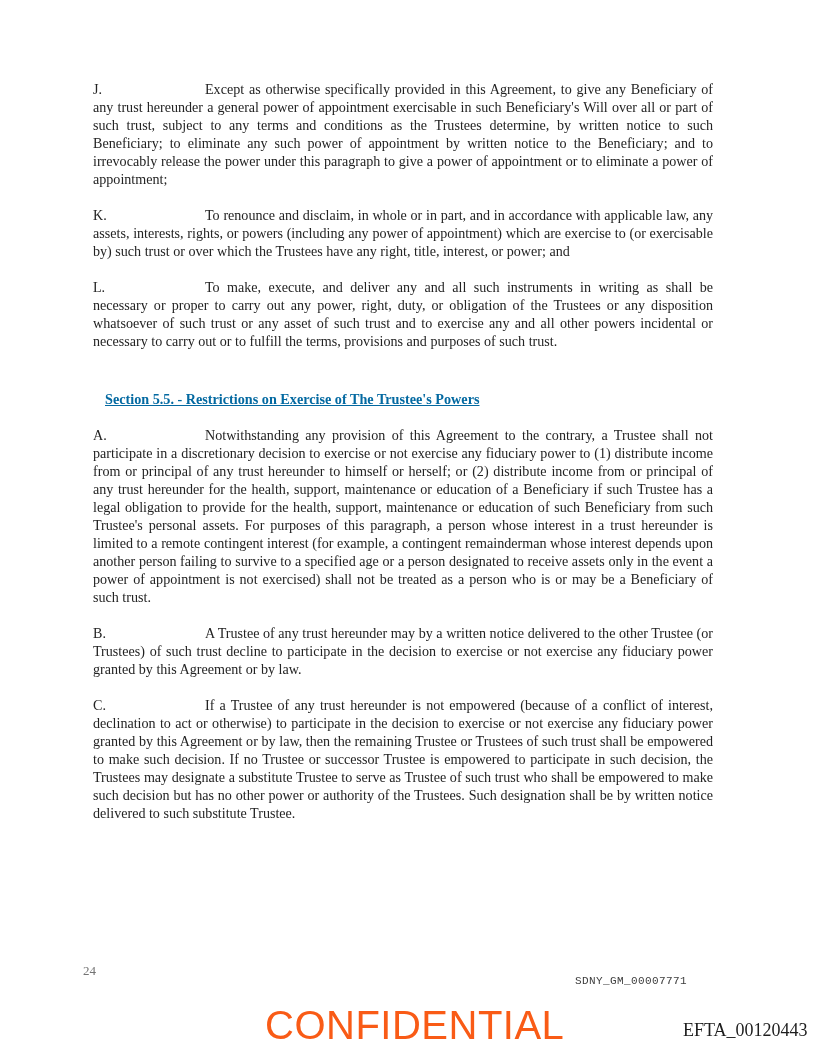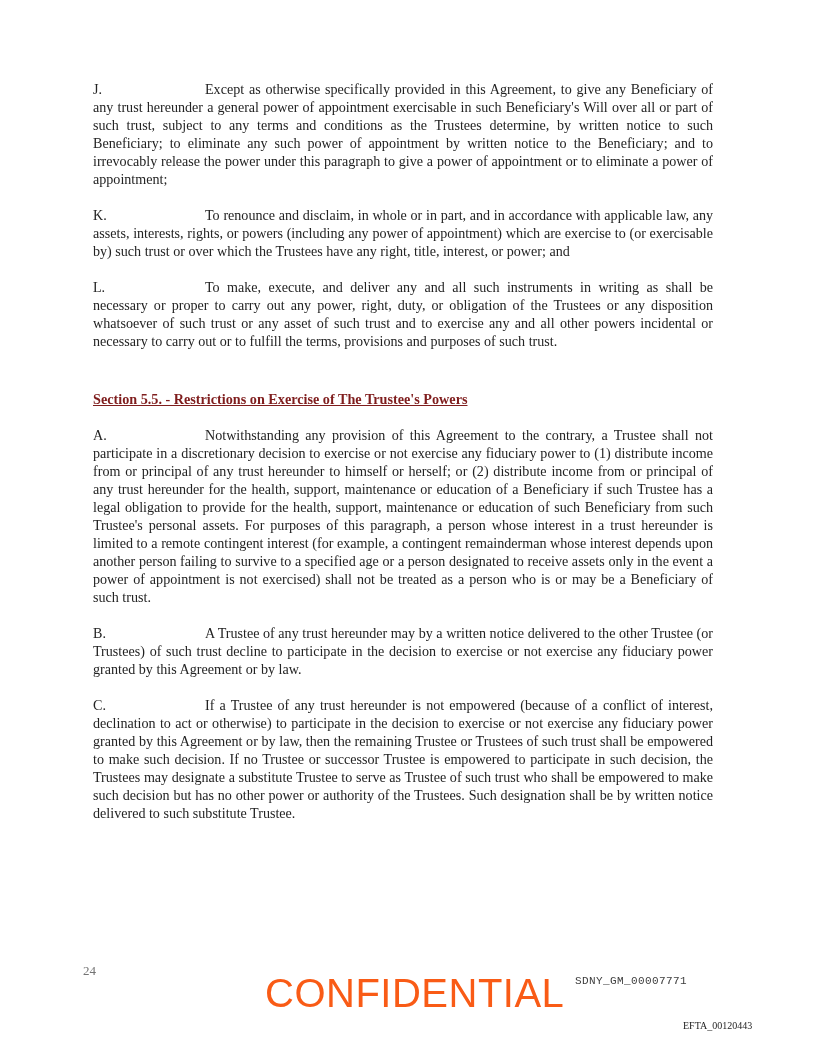--- a/index.html
+++ b/index.html
@@ -14,26 +14,26 @@
     position: absolute;
     left: 93px; top: 80px; width: 620px;
     color: #232323;
     font-size: 14.1px;
     line-height: 18px;
     text-align: justify;
   }
   .content p { margin: 0 0 18px 0; }
   .plabel { display: inline-block; width: 112px; vertical-align: top; }
   .heading {
-    margin: 40px 0 18px 0;
+    margin: 40px 0 18px 12px;
     font-size: 14.2px;
     font-weight: bold;
     text-decoration: underline;
     text-align: left;
-    color: #7f1d1d;
+    color: #0369a1;
   }
   .pagenum {
     position: absolute;
     left: 83px; top: 963px; width: 620px;
     text-align: left;
     font-size: 13px;
     color: #737373;
   }
   .confidential {
     position: absolute;
@@ -48,21 +48,21 @@
     position: absolute;
     left: 575px; top: 975px;
     font-family: Liberation Mono, monospace;
     font-size: 11px;
     color: #3c3c3c;
     letter-spacing: 0.4px;
   }
   .bates-efta {
     position: absolute;
     left: 683px; top: 1020px;
-    font-size: 10px;
+    font-size: 18px;
     color: #1d1d1d;
   }
 </style>
 </head>
 <body>
 
 <div class="page">
 
   <div class="content">
 
@@ -78,19 +78,19 @@
     <p><span class="plabel">A.</span><span>Notwithstanding any provision of this Agreement to the contrary, a Trustee shall not participate in a discretionary decision to exercise or not exercise any fiduciary power to (1) distribute income from or principal of any trust hereunder to himself or herself; or (2) distribute income from or principal of any trust hereunder for the health, support, maintenance or education of a Beneficiary if such Trustee has a legal obligation to provide for the health, support, maintenance or education of such Beneficiary from such Trustee's personal assets. For purposes of this paragraph, a person whose interest in a trust hereunder is limited to a remote contingent interest (for example, a contingent remainderman whose interest depends upon another person failing to survive to a specified age or a person designated to receive assets only in the event a power of appointment is not exercised) shall not be treated as a person who is or may be a Beneficiary of such trust.</span></p>
 
     <p><span class="plabel">B.</span><span>A Trustee of any trust hereunder may by a written notice delivered to the other Trustee (or Trustees) of such trust decline to participate in the decision to exercise or not exercise any fiduciary power granted by this Agreement or by law.</span></p>
 
     <p><span class="plabel">C.</span><span>If a Trustee of any trust hereunder is not empowered (because of a conflict of interest, declination to act or otherwise) to participate in the decision to exercise or not exercise any fiduciary power granted by this Agreement or by law, then the remaining Trustee or Trustees of such trust shall be empowered to make such decision. If no Trustee or successor Trustee is empowered to participate in such decision, the Trustees may designate a substitute Trustee to serve as Trustee of such trust who shall be empowered to make such decision but has no other power or authority of the Trustees. Such designation shall be by written notice delivered to such substitute Trustee.</span></p>
 
   </div>
 
   <div class="pagenum">24</div>
 
-  <div class="confidential" style="color: rgb(249, 91, 22);">CONFIDENTIAL</div>
+  <div class="confidential" style="color: rgb(249, 91, 22); margin-top: 32px;">CONFIDENTIAL</div>
 
   <div class="bates-sdny">SDNY_GM_00007771</div>
 
   <div class="bates-efta">EFTA_00120443</div>
 
 </div>
 
 </body></html>

